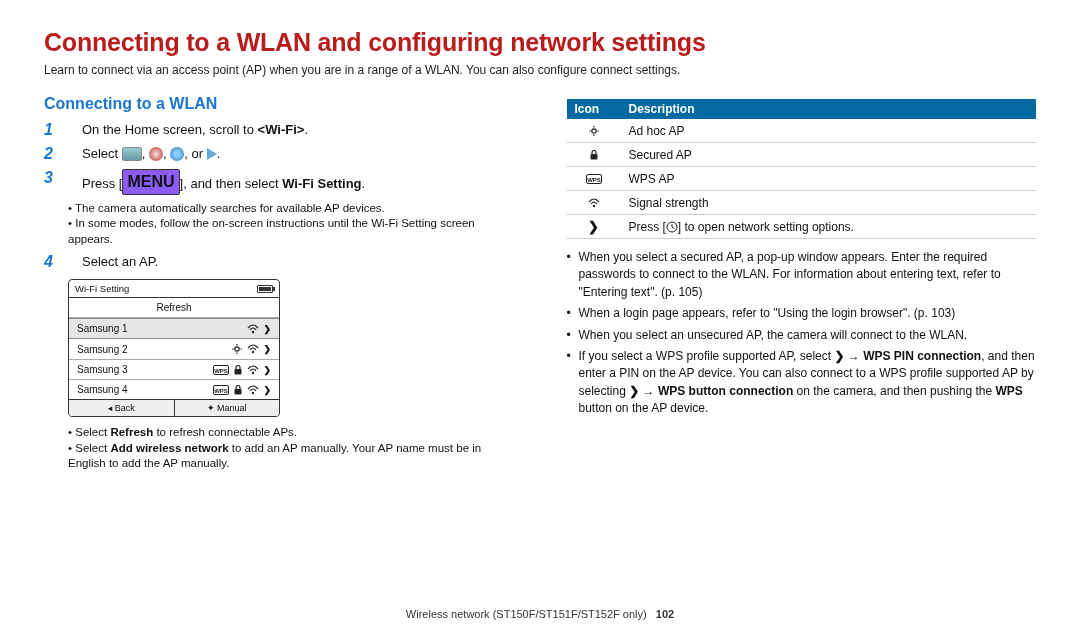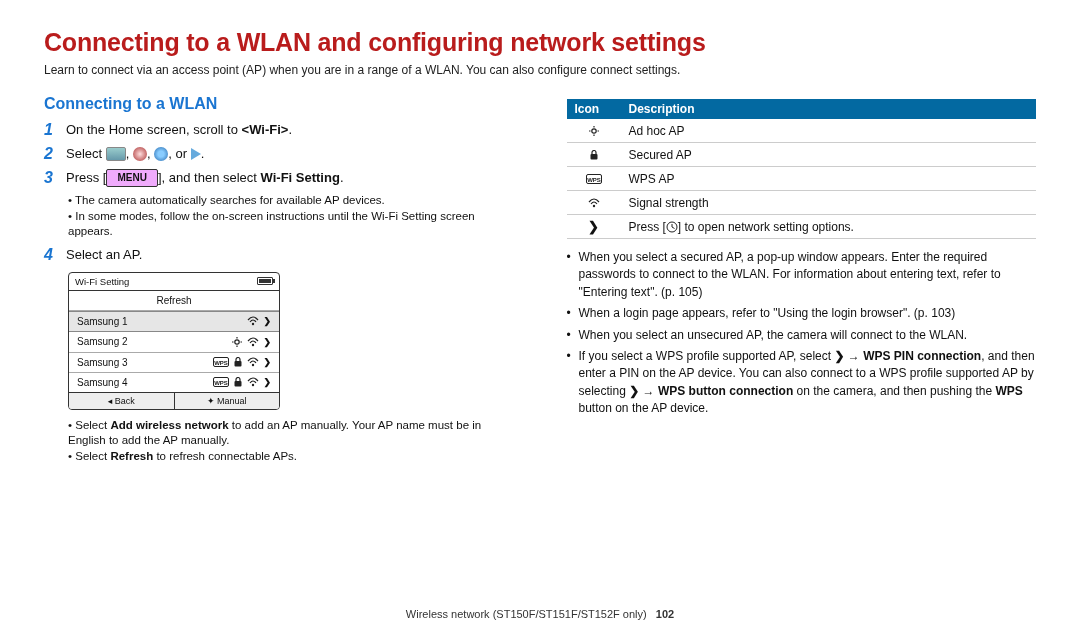--- a/index.html
+++ b/index.html
@@ -6,28 +6,28 @@
   html, body { width: 1080px; height: 630px; background: #fff; font-family: "Segoe UI", Arial, sans-serif; color: #111; }
   .page { padding: 28px 44px 12px 44px; position: relative; height: 630px; }
   .title { color: #b91c1c; font-size: 25px; font-weight: 700; letter-spacing: -0.2px; }
   .intro { font-size: 12px; margin-top: 6px; color: #222; }
   .cols { display: flex; margin-top: 18px; gap: 53px; }
   .col-l { width: 480px; }
   .col-r { width: 480px; padding-top: 4px; }
   .section-h { color: #1a75d1; font-size: 16px; font-weight: 700; margin-bottom: 8px; }
   .step { display: flex; gap: 8px; font-size: 13px; margin: 6px 0; align-items: flex-start; }
   .step .num { color: #1a75d1; font-style: italic; font-weight: 600; font-size: 16px; width: 14px; }
-  .step .txt { flex: 1; line-height: 1.35; }
+  .step .txt { flex: 1; line-height: 1.35; margin-left: 16px; }
   .sub { list-style: none; margin: 4px 0 4px 24px; font-size: 11.5px; line-height: 1.35; }
   .sub li::before { content: "•  "; }
   .ii-box { width: 20px; height: 14px; border: 1px solid #888; border-radius: 2px; background: linear-gradient(#9cc, #69a); display:inline-block; vertical-align:-3px;}
   .ii-circle { width: 14px; height: 14px; border-radius: 50%; background: radial-gradient(#fdd,#a33); display:inline-block; vertical-align:-3px;}
   .ii-globe { width: 14px; height: 14px; border-radius: 50%; background: radial-gradient(#8cf 30%, #26a); display:inline-block; vertical-align:-3px; position:relative;}
   .ii-play { width: 0; height: 0; border-left: 10px solid #6ad; border-top: 6px solid transparent; border-bottom: 6px solid transparent; display:inline-block; vertical-align:-2px;}
-  .menu-btn { display:inline-block; padding: 1px 10px; border:1px solid #333; border-radius:2px; font-size:10px; font-weight:700; vertical-align:1px; background:#f0abfc;}
+  .menu-btn { display:inline-block; padding: 1px 4px; border:1px solid #333; border-radius:2px; font-size:16px; font-weight:700; vertical-align:1px; background:#8b5cf6;}
   .chev { display:inline-block; font-weight:700;}
 
   
   .wifi-box { margin: 8px 0 8px 24px; width: 212px; border: 1.5px solid #333; border-radius: 4px; font-size: 10px; overflow: hidden; background:#fff;}
   .wifi-head { display:flex; justify-content:space-between; align-items:center; padding: 3px 6px; border-bottom:1px solid #333; font-size:9.5px;}
   .batt { width:16px; height:8px; border:1px solid #333; border-radius:1px; position:relative; display:inline-block;}
   .batt::after{content:"";position:absolute;right:-3px;top:1px;width:2px;height:4px;background:#333;}
   .batt-fill{position:absolute;left:1px;top:1px;bottom:1px;right:1px;background:#333;}
   .wifi-row { display:flex; align-items:center; justify-content:space-between; padding: 4px 8px; border-bottom:1px solid #aaa; }
   .wifi-row.sel { background:#e6e6e6; border-top:1px solid #888; border-bottom:1px solid #888;}
@@ -193,22 +193,22 @@
               </span>
             </div>
           </div>
         <div class="wifi-foot">
           <div>◂ <span>Back</span></div>
           <div>✦ <span>Manual</span></div>
         </div>
       </div>
 
       <ul class="sub">
+        <li><span>Select </span><b>Refresh</b><span> to refresh connectable APs.</span></li>
         <li><span>Select </span><b>Add wireless network</b><span> to add an AP manually. Your AP name must be in English to add the AP manually.</span></li>
-        <li><span>Select </span><b>Refresh</b><span> to refresh connectable APs.</span></li>
       </ul>
     </div>
 
     <div class="col-r">
       <table class="icon-table">
         <thead>
             <tr>
           <th>Icon</th>
           <th>Description</th>
         </tr>

